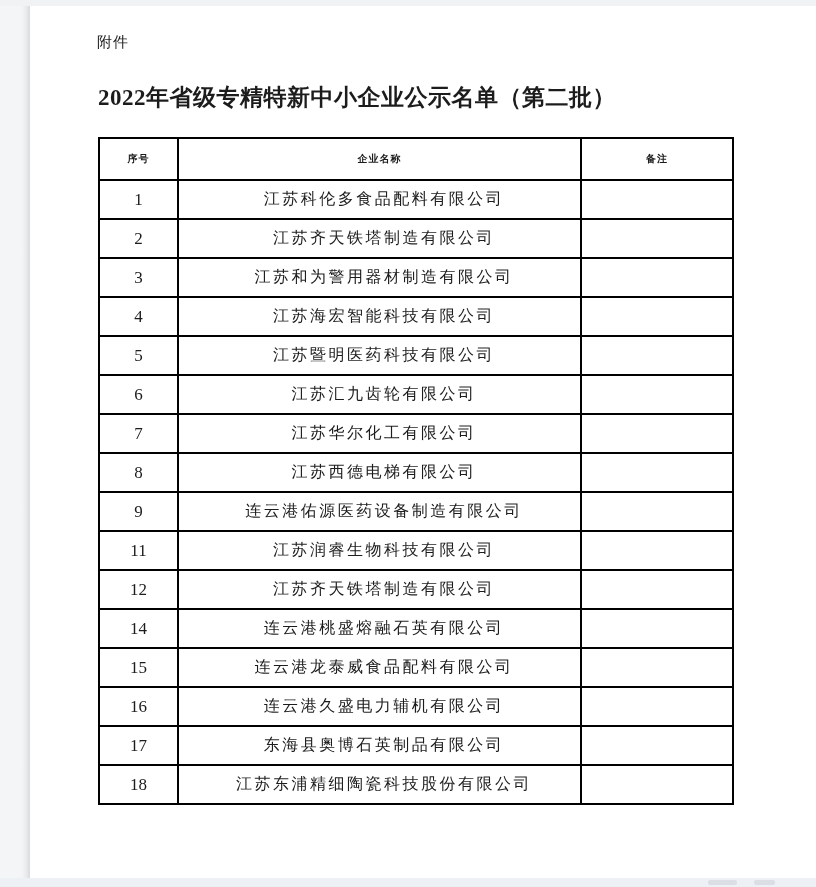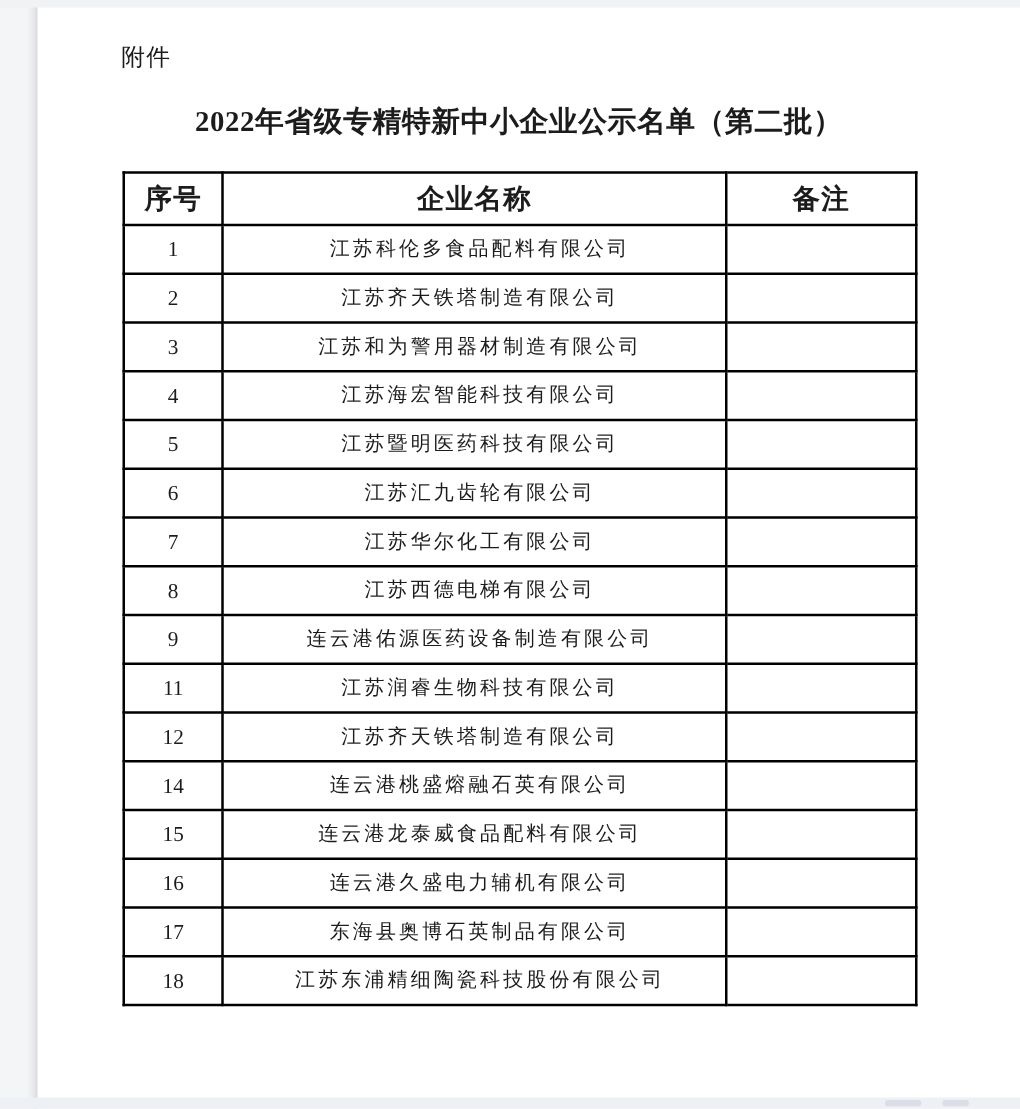--- a/index.html
+++ b/index.html
@@ -43,29 +43,29 @@
   .scroll-thumb-b {
     position: absolute;
     left: 754px; top: 2px;
     width: 21px; height: 5px;
     background: #dbdee4;
     border-radius: 2px;
   }
   .attachment-label {
     position: absolute;
     left: 97px; top: 33px;
-    font-size: 19px;
+    font-size: 15px;
     letter-spacing: 1px;
     z-index: 2;
   }
   .doc-title {
     position: absolute;
     left: 98px; top: 82px;
     width: 634px;
-    text-align: center;
+    text-align: left;
     font-size: 23px;
     font-weight: bold;
     letter-spacing: 0.5px;
     z-index: 2;
   }
   table.company-table {
     position: absolute;
     left: 98px; top: 137px;
     width: 634px;
     border-collapse: collapse;
@@ -76,21 +76,21 @@
   .company-table col.c-name { width: 403px; }
   .company-table col.c-rem  { width: 152px; }
   .company-table th, .company-table td {
     border: 2px solid #000000;
     padding: 0;
     overflow: hidden;
     white-space: nowrap;
   }
   .company-table th {
     height: 40px;
-    font-size: 22px;
+    font-size: 10px;
     font-weight: bold;
     text-align: center;
     letter-spacing: 1px;
   }
   .company-table td {
     height: 37px;
     font-size: 16px;
   }
   .company-table td.cell-no {
     text-align: center;

